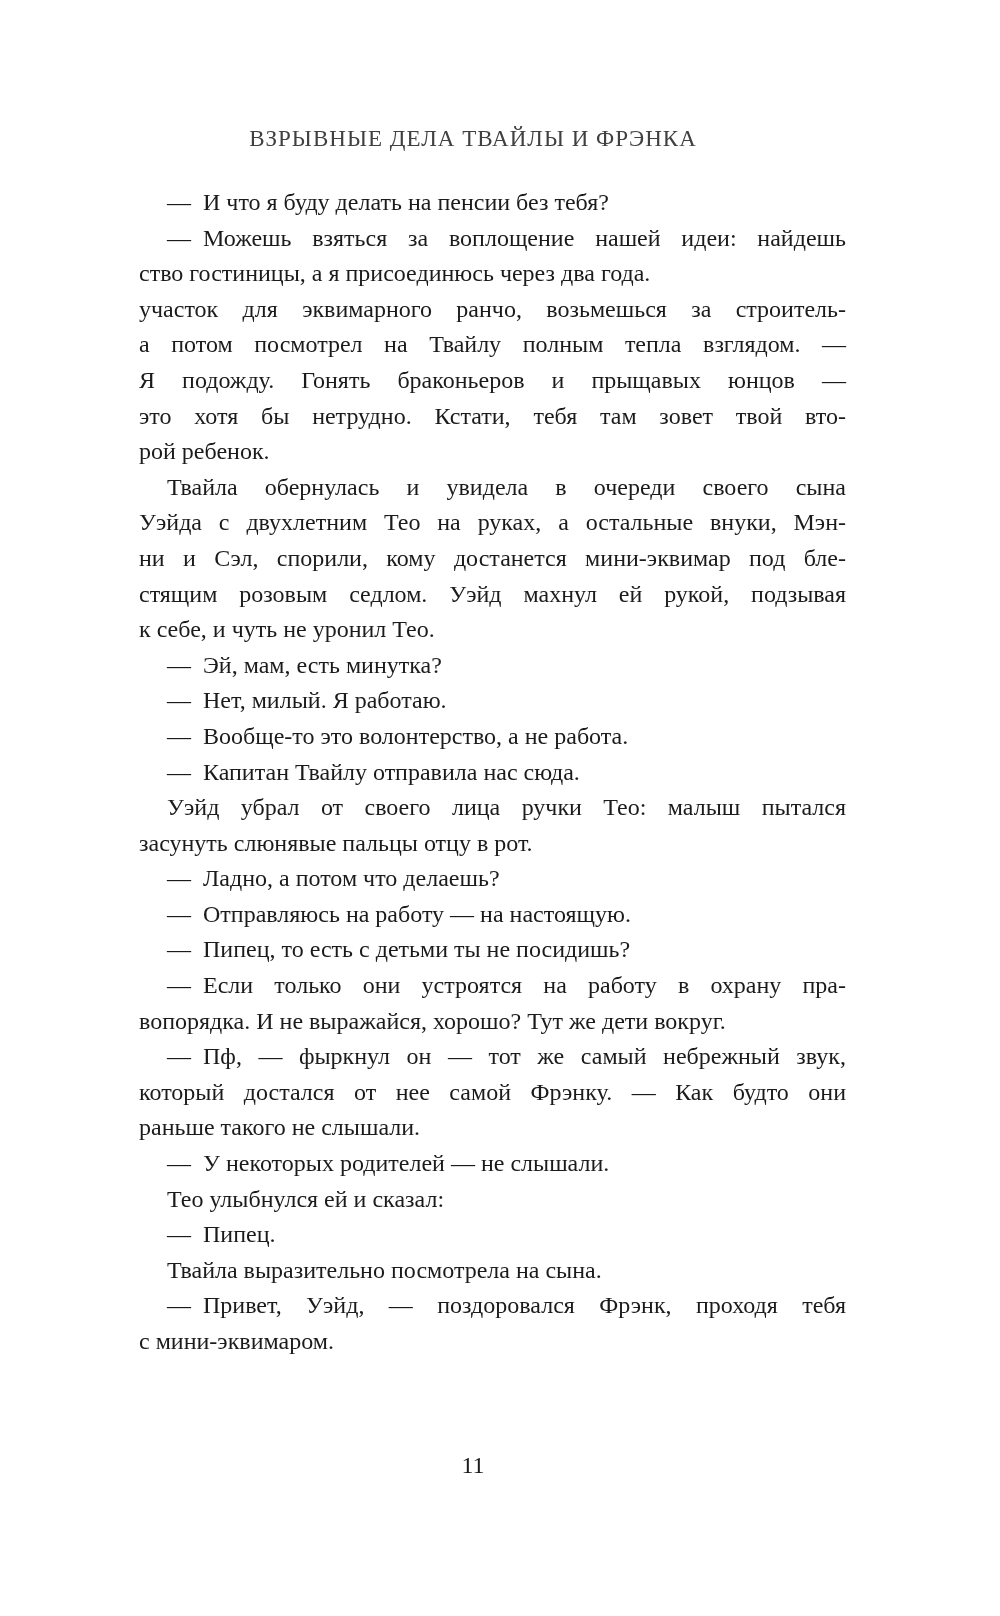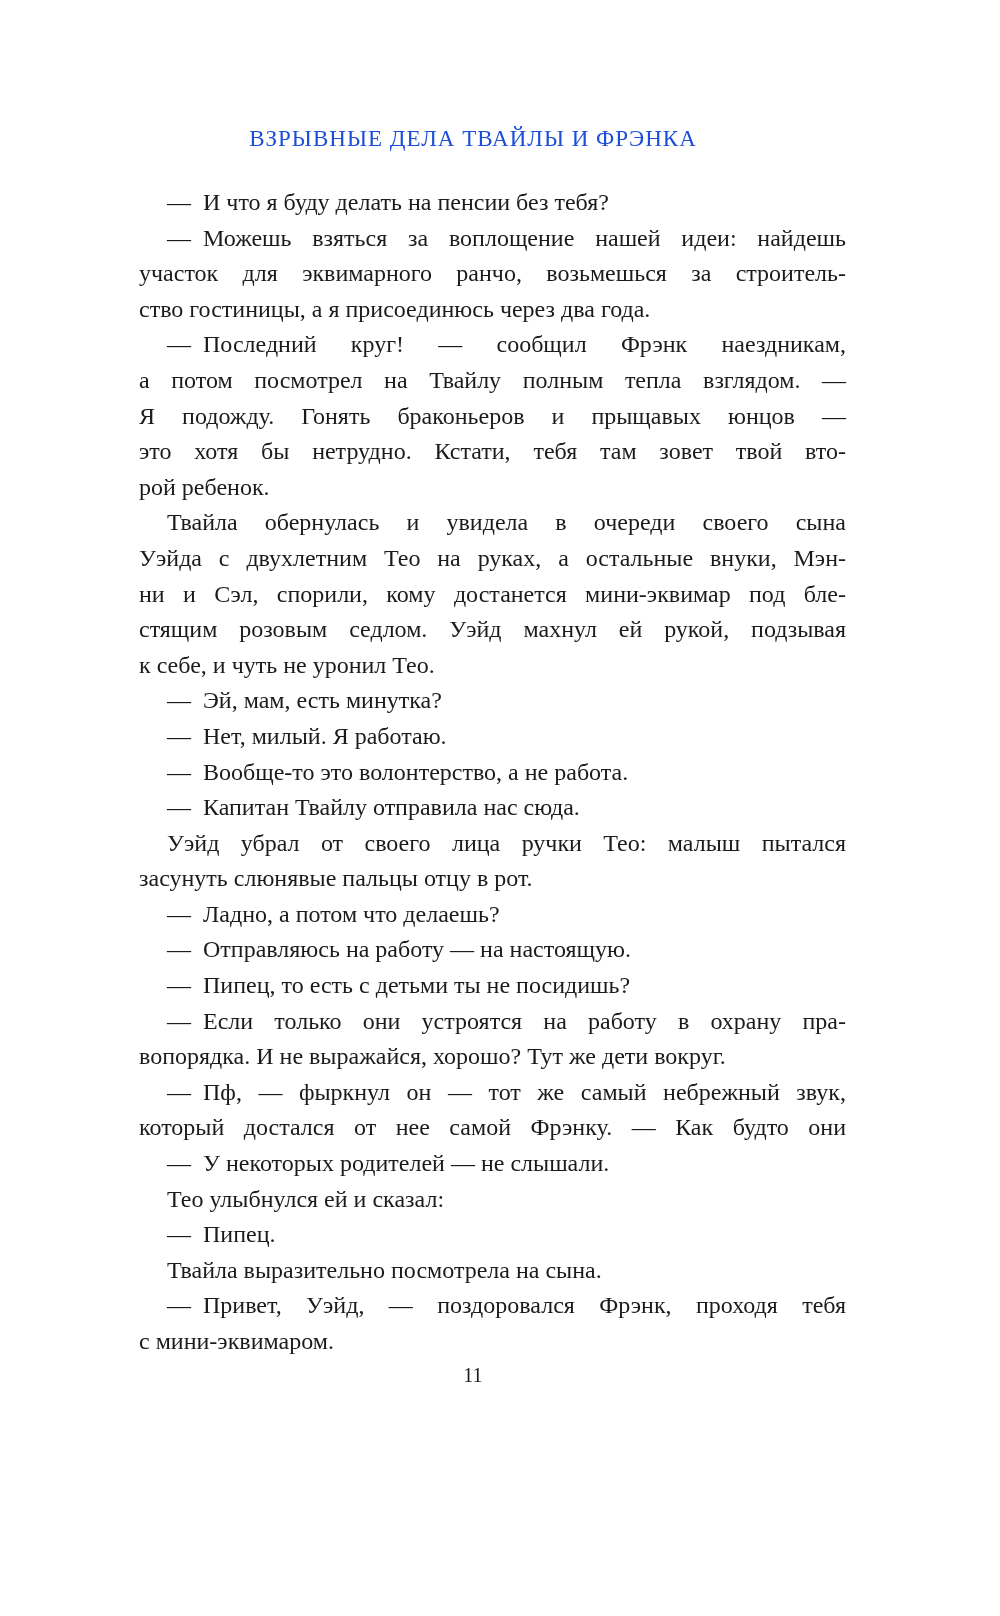--- a/index.html
+++ b/index.html
@@ -18,21 +18,21 @@
   }
   .running-head {
     position: absolute;
     left: 100px;
     top: 126px;
     width: 746px;
     text-align: center;
     font-size: 23px;
     letter-spacing: 1px;
     white-space: nowrap;
-    color: #1d4ed8;
+    color: #404040;
   }
   .body-text {
     position: absolute;
     left: 100px;
     top: 185px;
     width: 746px;
     font-size: 24px;
   }
   .line {
     height: 35.6px;
@@ -44,38 +44,37 @@
   }
   .line.para-first {
     padding-left: 28px;
   }
   .line.para-last {
     text-align-last: left;
   }
   .page-number {
     position: absolute;
     left: 100px;
-    top: 1364px;
+    top: 1452px;
     width: 746px;
     text-align: center;
-    font-size: 20px;
+    font-size: 24px;
   }
 </style>
 </head>
 <body>
 
 <div class="page">
   <div class="running-head">ВЗРЫВНЫЕ ДЕЛА ТВАЙЛЫ И ФРЭНКА</div>
 
   <div class="body-text">
       <div class="line para-first para-last">— И что я буду делать на пенсии без тебя?</div>
       <div class="line para-first">— Можешь взяться за воплощение нашей идеи: найдешь</div>
+      <div class="line para-last">ство гостиницы, а я присоединюсь через два года.</div>
       <div class="line">участок для эквимарного ранчо, возьмешься за строитель-</div>
-      <div class="line para-last">ство гостиницы, а я присоединюсь через два года.</div>
-      <div class="line para-first">— Последний круг! — сообщил Фрэнк наездникам,</div>
       <div class="line">а потом посмотрел на Твайлу полным тепла взглядом. —</div>
       <div class="line">Я подожду. Гонять браконьеров и прыщавых юнцов —</div>
       <div class="line">это хотя бы нетрудно. Кстати, тебя там зовет твой вто-</div>
       <div class="line para-last">рой ребенок.</div>
       <div class="line para-first">Твайла обернулась и увидела в очереди своего сына</div>
       <div class="line">Уэйда с двухлетним Тео на руках, а остальные внуки, Мэн-</div>
       <div class="line">ни и Сэл, спорили, кому достанется мини-эквимар под бле-</div>
       <div class="line">стящим розовым седлом. Уэйд махнул ей рукой, подзывая</div>
       <div class="line para-last">к себе, и чуть не уронил Тео.</div>
       <div class="line para-first para-last">— Эй, мам, есть минутка?</div>
@@ -84,20 +83,21 @@
       <div class="line para-first para-last">— Капитан Твайлу отправила нас сюда.</div>
       <div class="line para-first">Уэйд убрал от своего лица ручки Тео: малыш пытался</div>
       <div class="line para-last">засунуть слюнявые пальцы отцу в рот.</div>
       <div class="line para-first para-last">— Ладно, а потом что делаешь?</div>
       <div class="line para-first para-last">— Отправляюсь на работу — на настоящую.</div>
       <div class="line para-first para-last">— Пипец, то есть с детьми ты не посидишь?</div>
       <div class="line para-first">— Если только они устроятся на работу в охрану пра-</div>
       <div class="line para-last">вопорядка. И не выражайся, хорошо? Тут же дети вокруг.</div>
       <div class="line para-first">— Пф, — фыркнул он — тот же самый небрежный звук,</div>
       <div class="line">который достался от нее самой Фрэнку. — Как будто они</div>
+      <div class="line para-last">раньше такого не слышали.</div>
       <div class="line para-first para-last">— У некоторых родителей — не слышали.</div>
       <div class="line para-first para-last">Тео улыбнулся ей и сказал:</div>
       <div class="line para-first para-last">— Пипец.</div>
       <div class="line para-first para-last">Твайла выразительно посмотрела на сына.</div>
       <div class="line para-first">— Привет, Уэйд, — поздоровался Фрэнк, проходя тебя</div>
       <div class="line para-last">с мини-эквимаром.</div>
     </div>
 
   <div class="page-number">11</div>
 </div>

